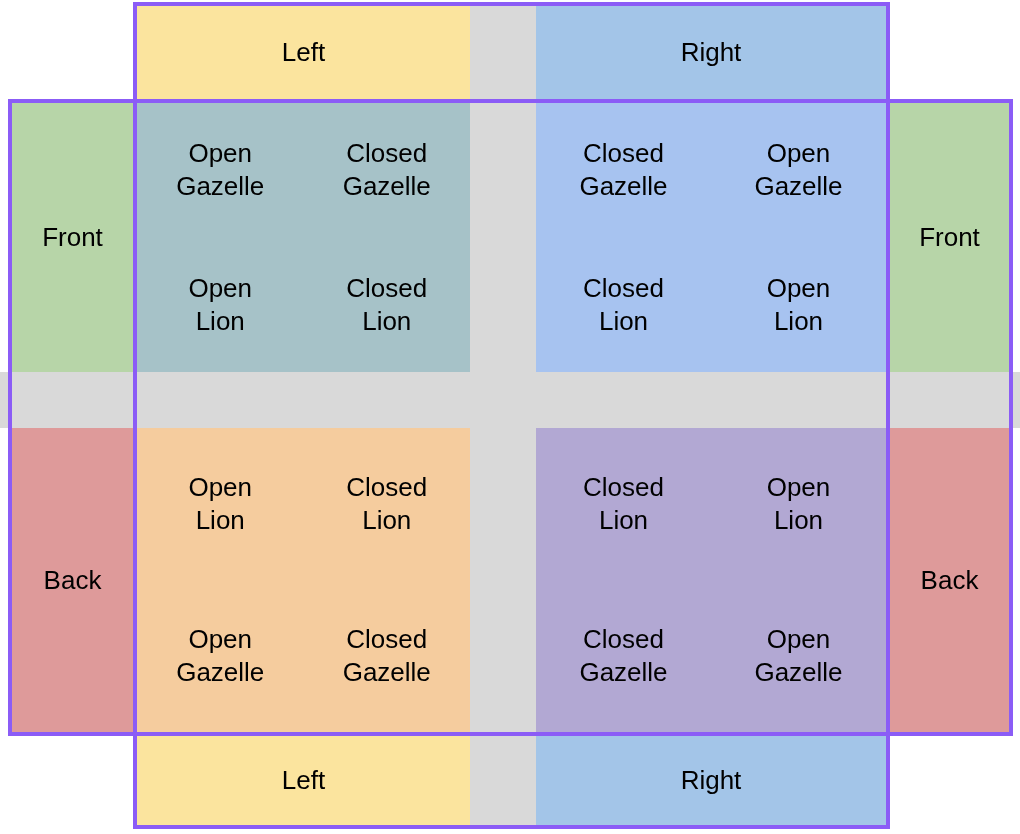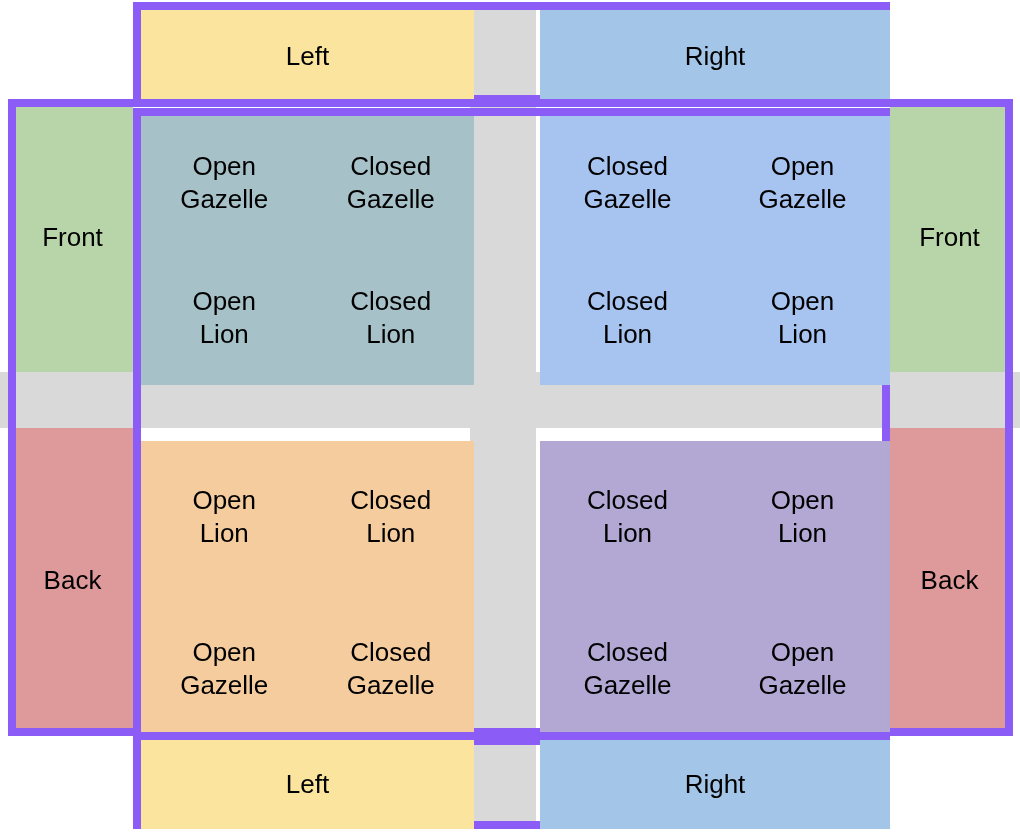--- a/index.html
+++ b/index.html
@@ -8,21 +8,21 @@
     width: 1020px;
     height: 834px;
     background: #ffffff;
     font-family: "Liberation Sans", sans-serif;
     color: #000000;
     overflow: hidden;
   }
   .abs { position: absolute; }
   .bordered {
     position: absolute;
-    border: 8px solid #8b5cf6;
+    border: 4px solid #8b5cf6;
     box-sizing: border-box;
     background: transparent;
   }
   .fill {
     position: absolute;
     display: flex;
     align-items: center;
     justify-content: center;
   }
   .label {
@@ -68,21 +68,21 @@
   </div>
   <div class="fill" style="left: 890px; top: 103px; width: 119px; height: 269px; background-color: rgb(183, 213, 168);">
     <span class="label">Front</span>
   </div>
   <div class="fill" style="left: 890px; top: 428px; width: 119px; height: 304px; background-color: rgb(222, 154, 154);">
     <span class="label">Back</span>
   </div>
 
   <div class="bordered" style="left:8px; top:99px; width:1005px; height:637px;"></div>
 
-  <div class="bordered" style="left:133px; top:99px; width:757px; height:637px;margin-top:9px;">
+  <div class="bordered" style="left:133px; top:99px; width:757px; height:637px;">
 
     <div class="quad" style="left: 0px; top: 0px; width: 333px; height: 269px; background-color: rgb(166, 194, 200);">
       <div class="cell">
           <span class="label">Open
 Gazelle</span>
         </div>
       <div class="cell">
           <span class="label">Closed
 Gazelle</span>
         </div>

